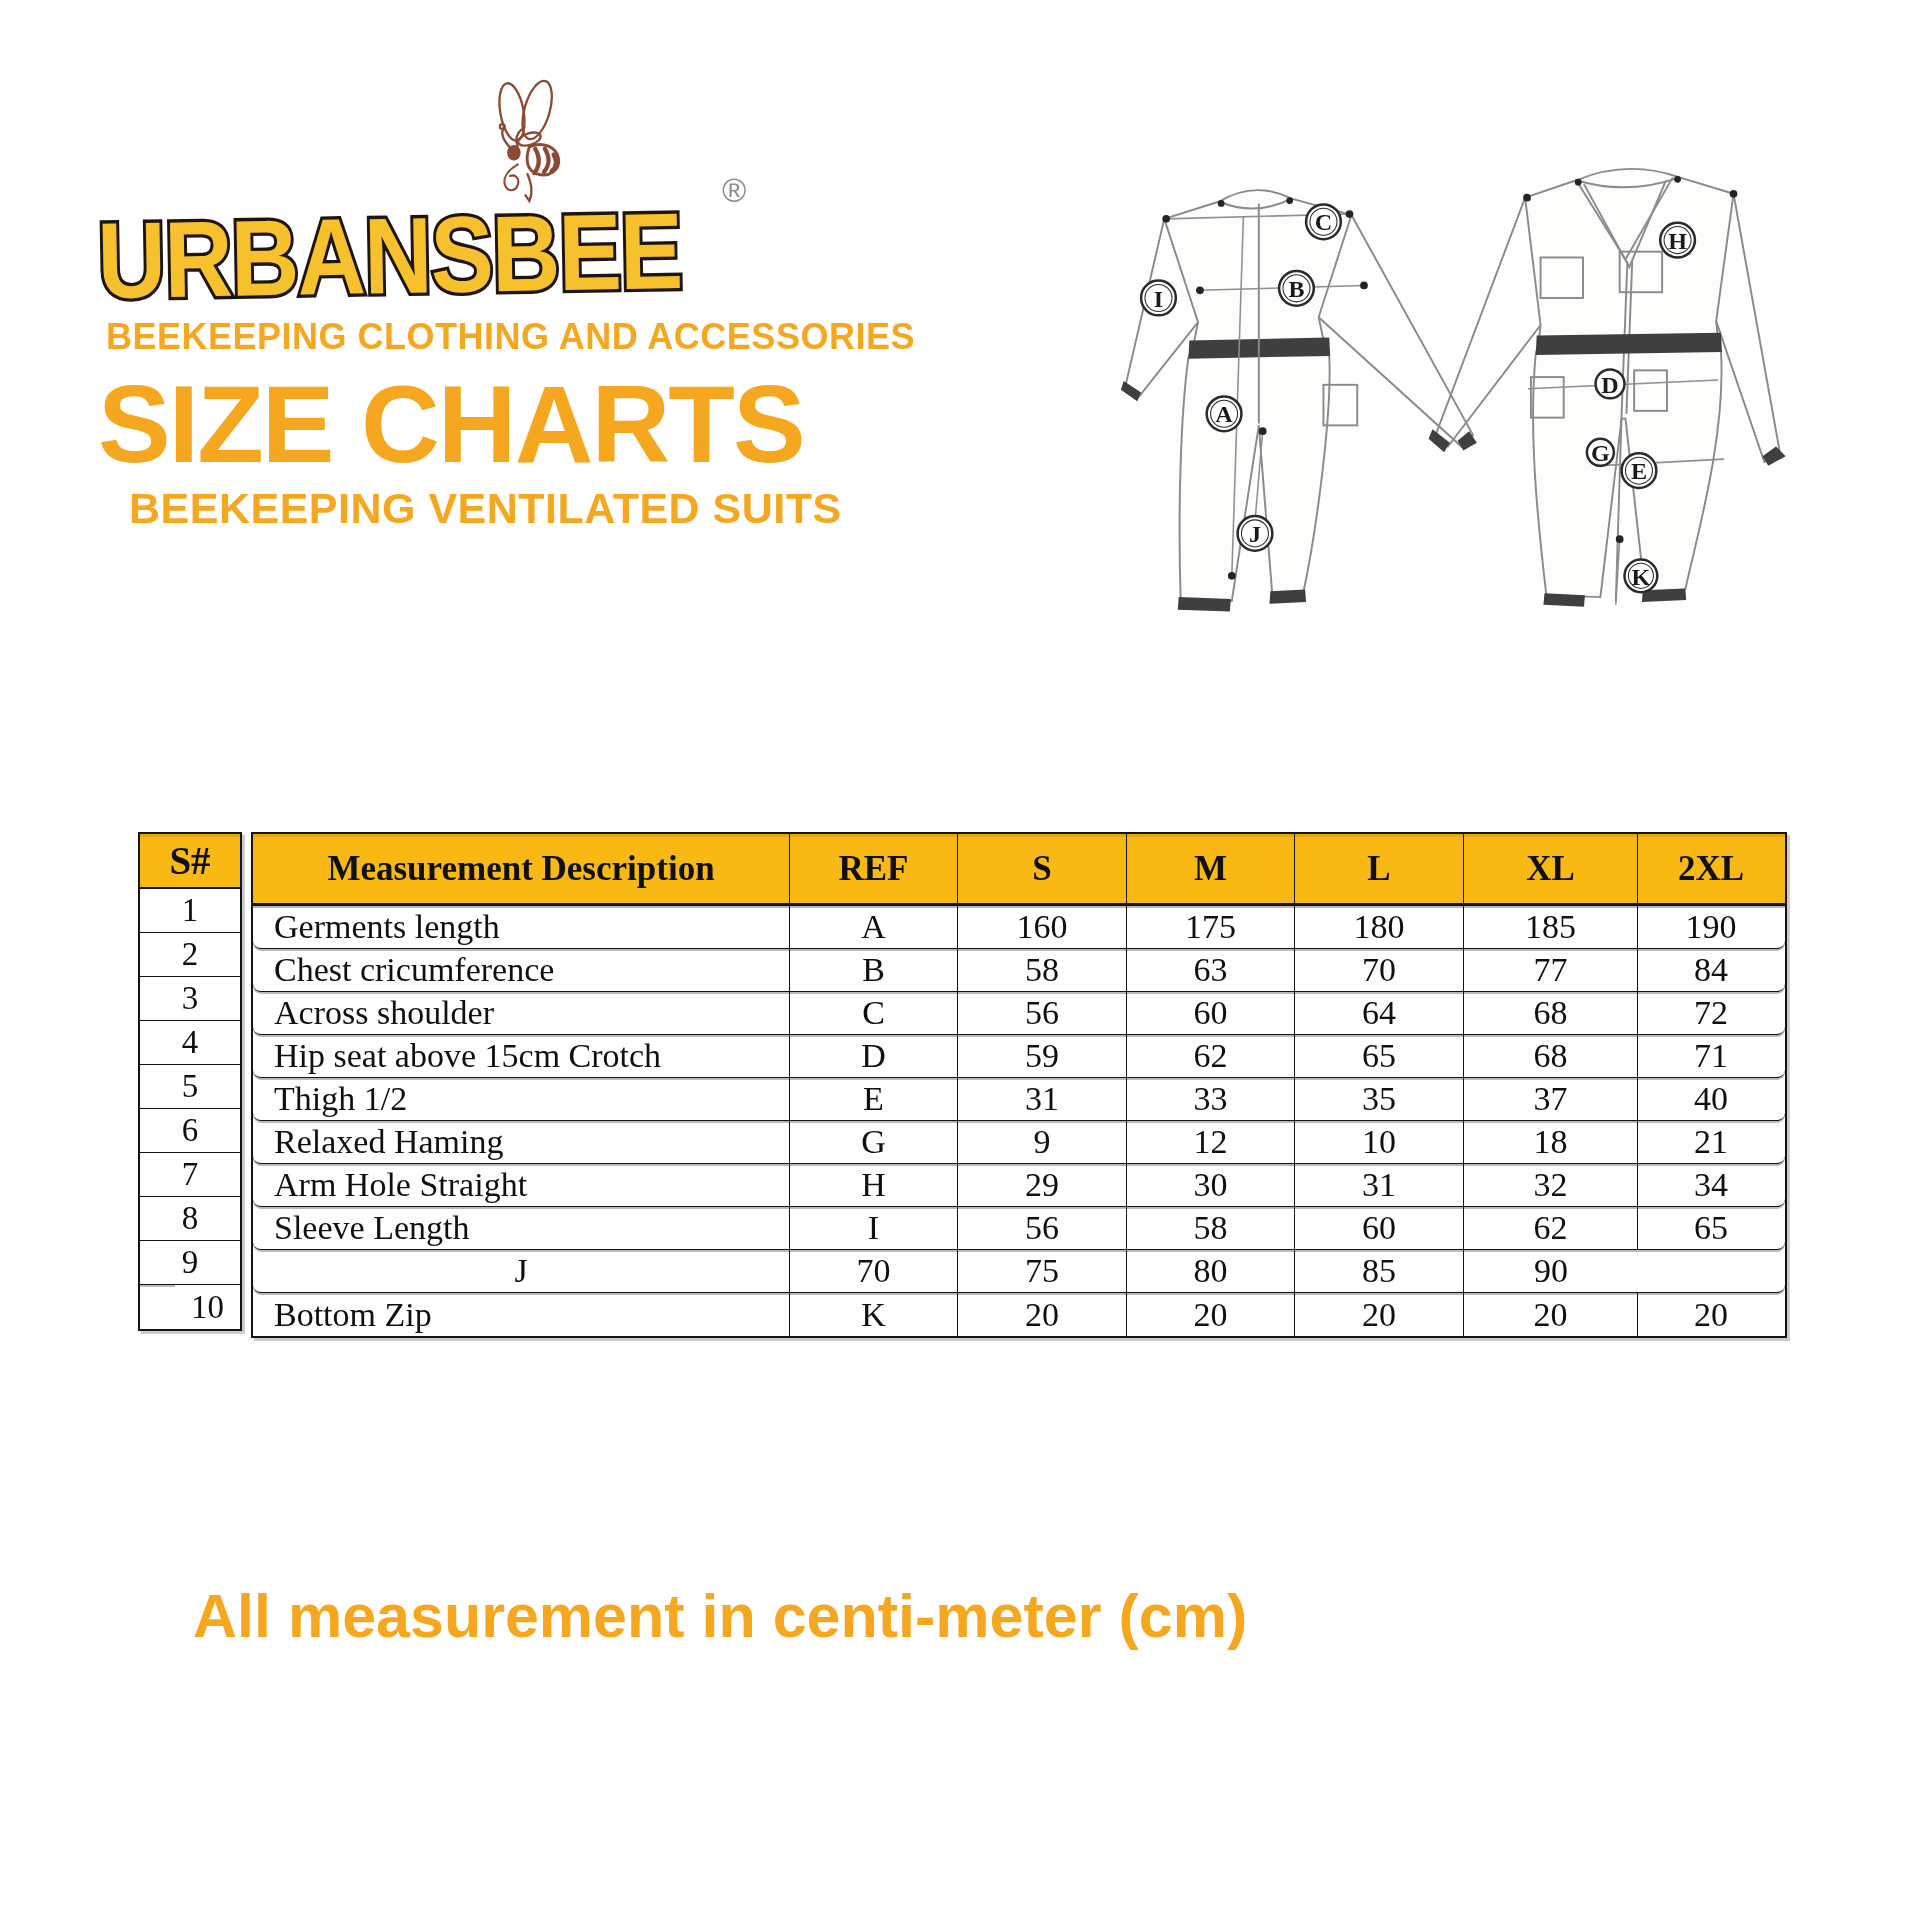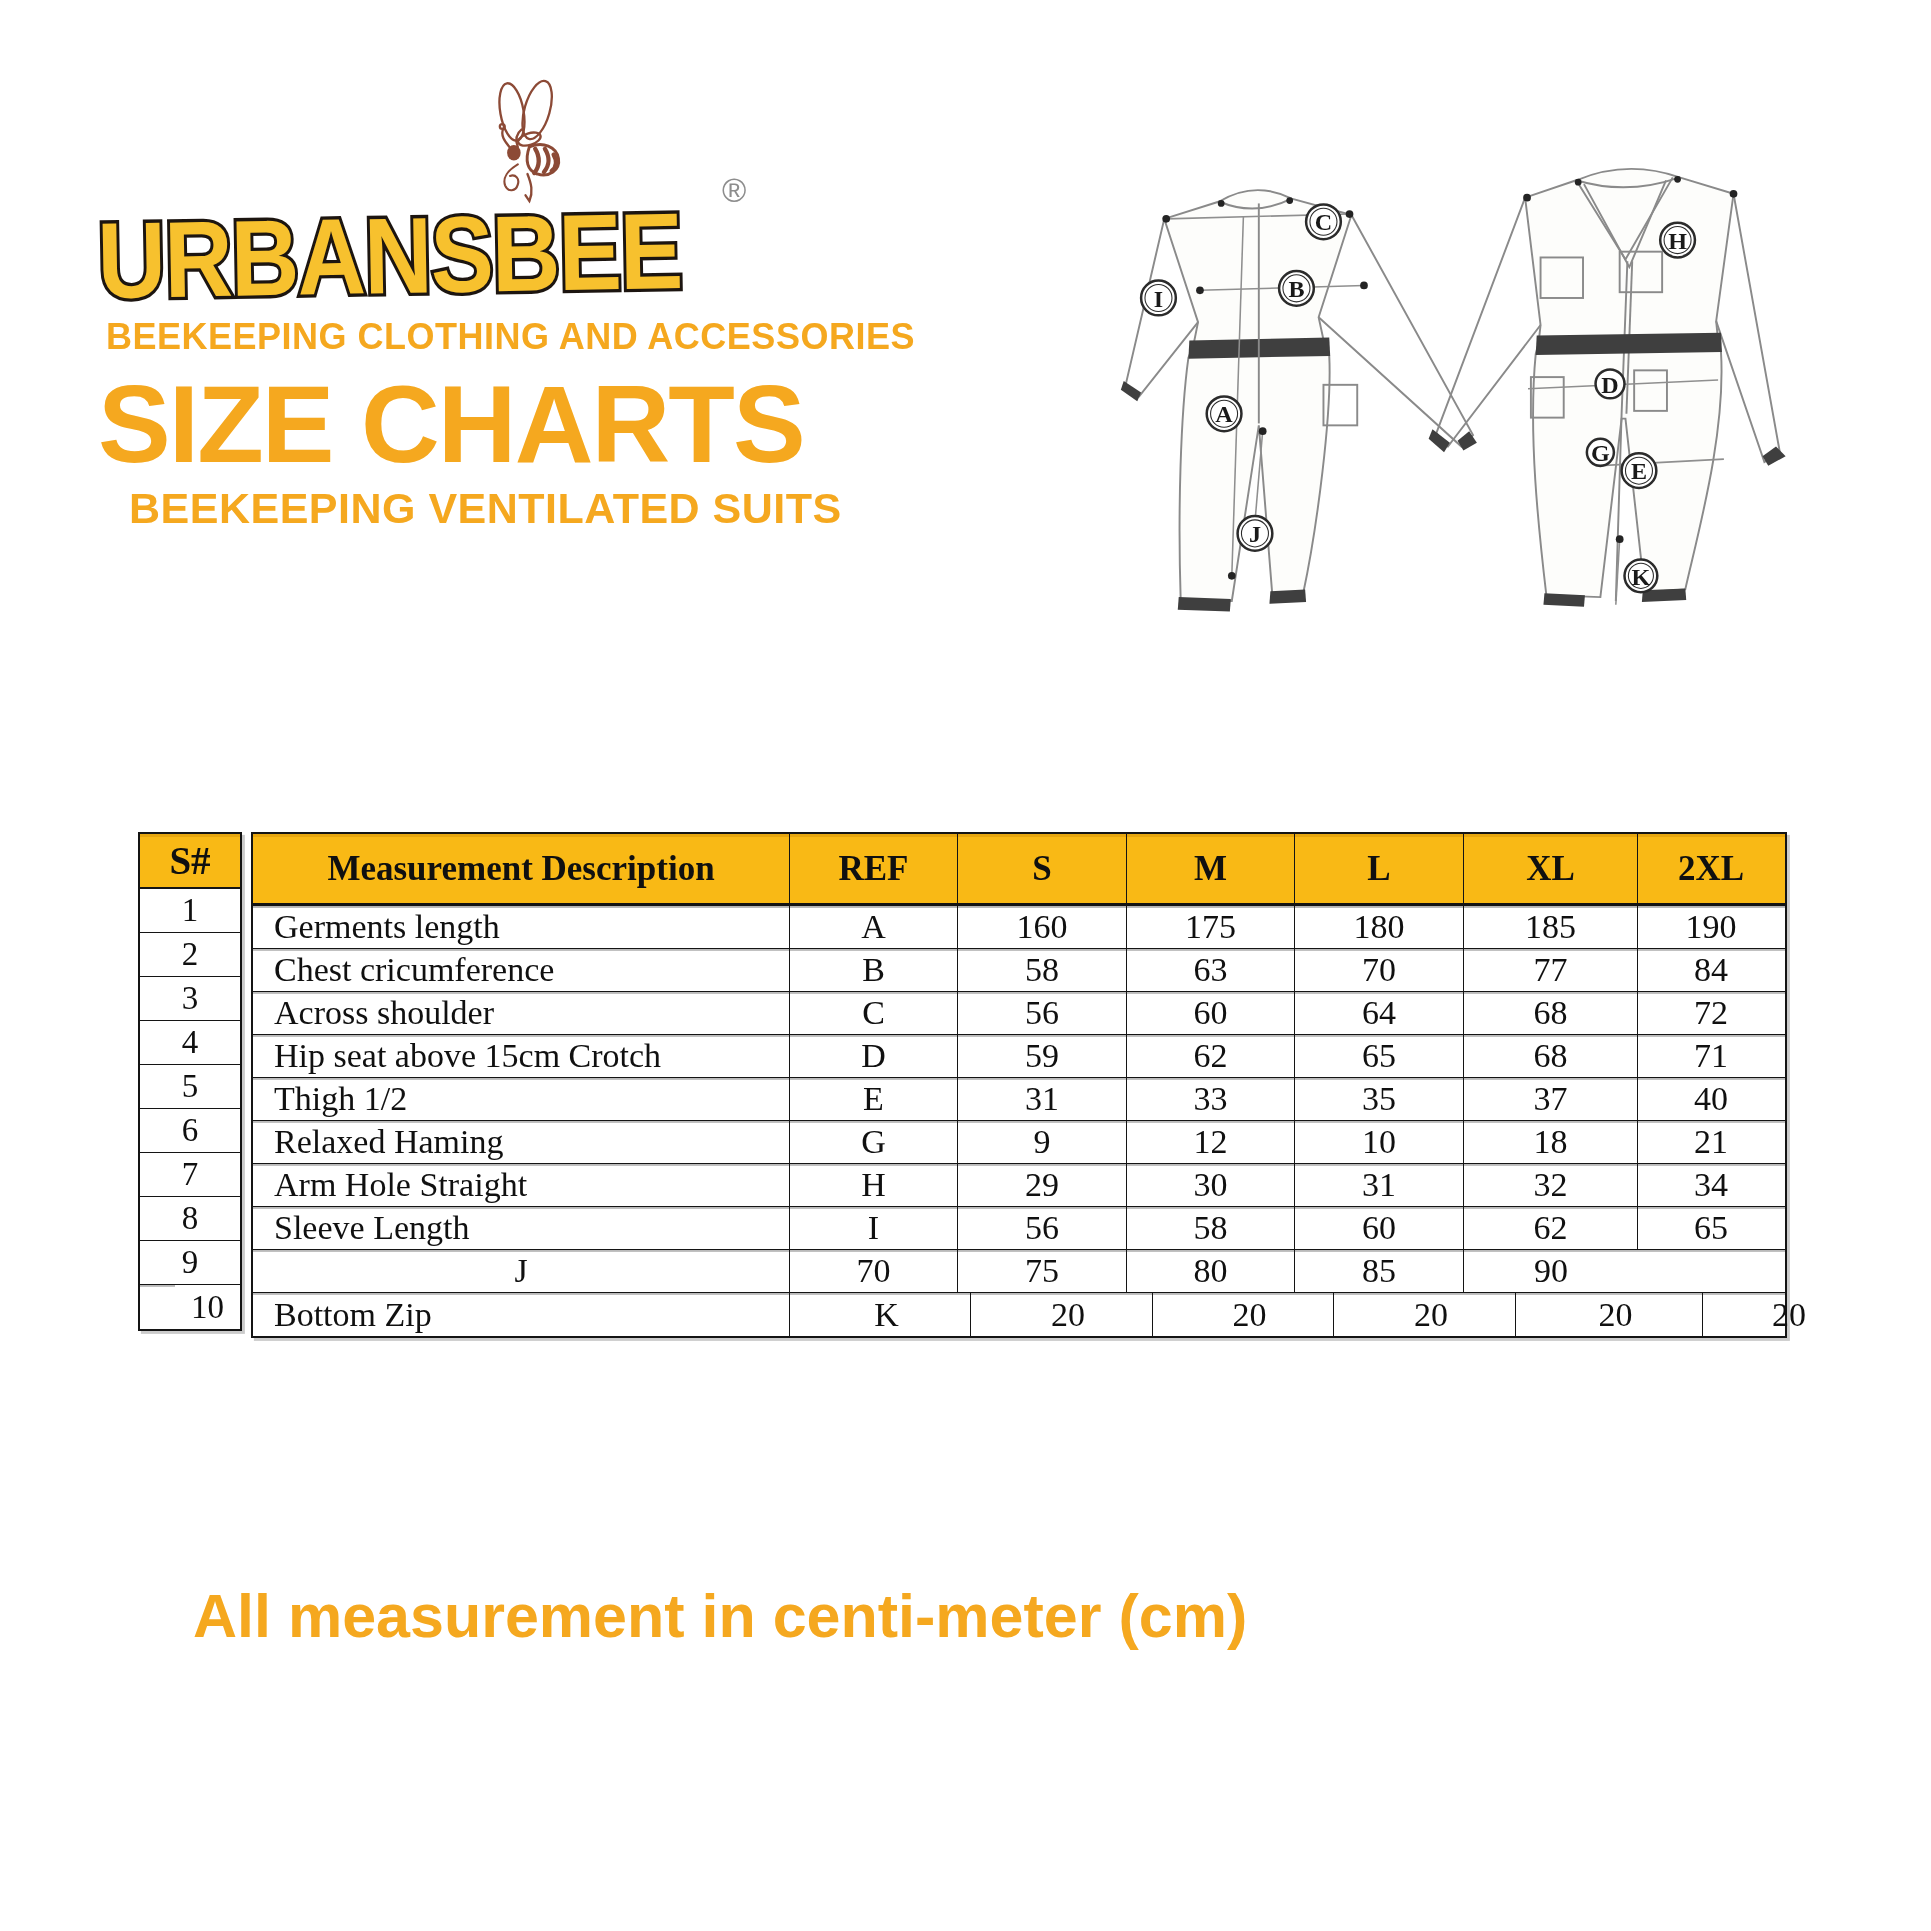--- a/index.html
+++ b/index.html
@@ -87,22 +87,23 @@
   .mhcell{
     display:flex;align-items:center;justify-content:center;
     font-size:35px;font-weight:bold;color:#101010;
     border-right:1.9px solid var(--ink);
   }
   .mhcell:first-child{justify-content:center;}
   .mhcell:last-child{border-right:none;}
   .mrow{
     height:43px;border-bottom:1.9px solid var(--ink);
     box-shadow:0 1.9px 0 rgba(130,130,130,.55);
-  }
-  .mrow:last-child{border-bottom:none;box-shadow:none;gap:13px;}
+    border-radius:8px;
+  }
+  .mrow:last-child{border-bottom:none;box-shadow:none;}
   .mcell{
     display:flex;align-items:center;justify-content:center;
     font-size:34px;color:#101010;border-right:1.9px solid var(--ink);
     overflow:hidden;white-space:nowrap;
   }
   .mcell:last-child{border-right:none;}
   .c-desc{justify-content:flex-start;padding-left:21px;}
   
   .note-box{
     position:absolute;left:153px;top:1398px;width:247px;height:83px;

